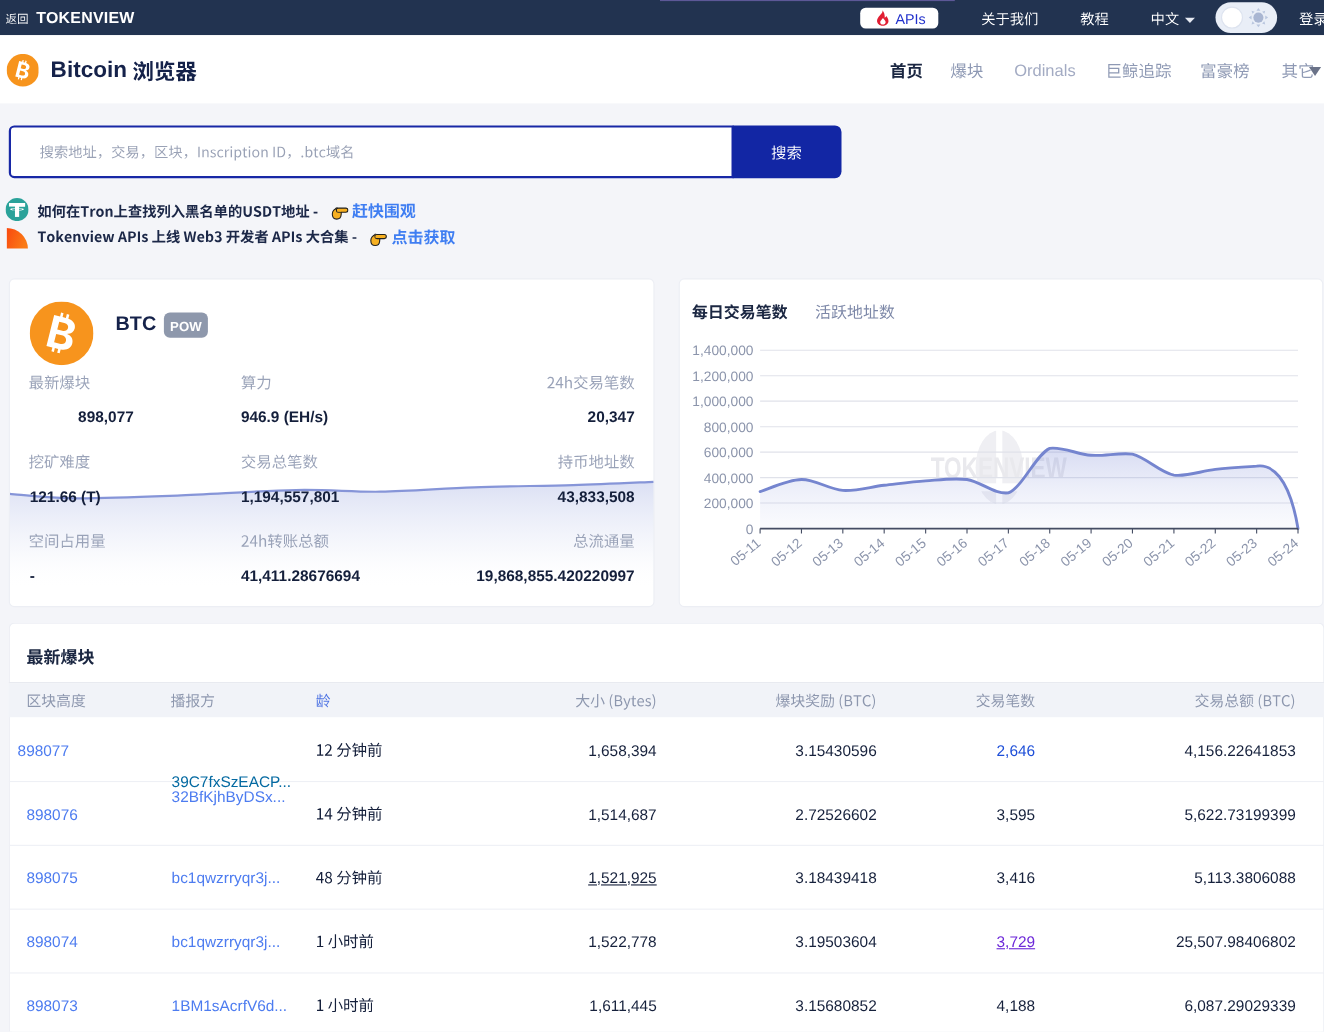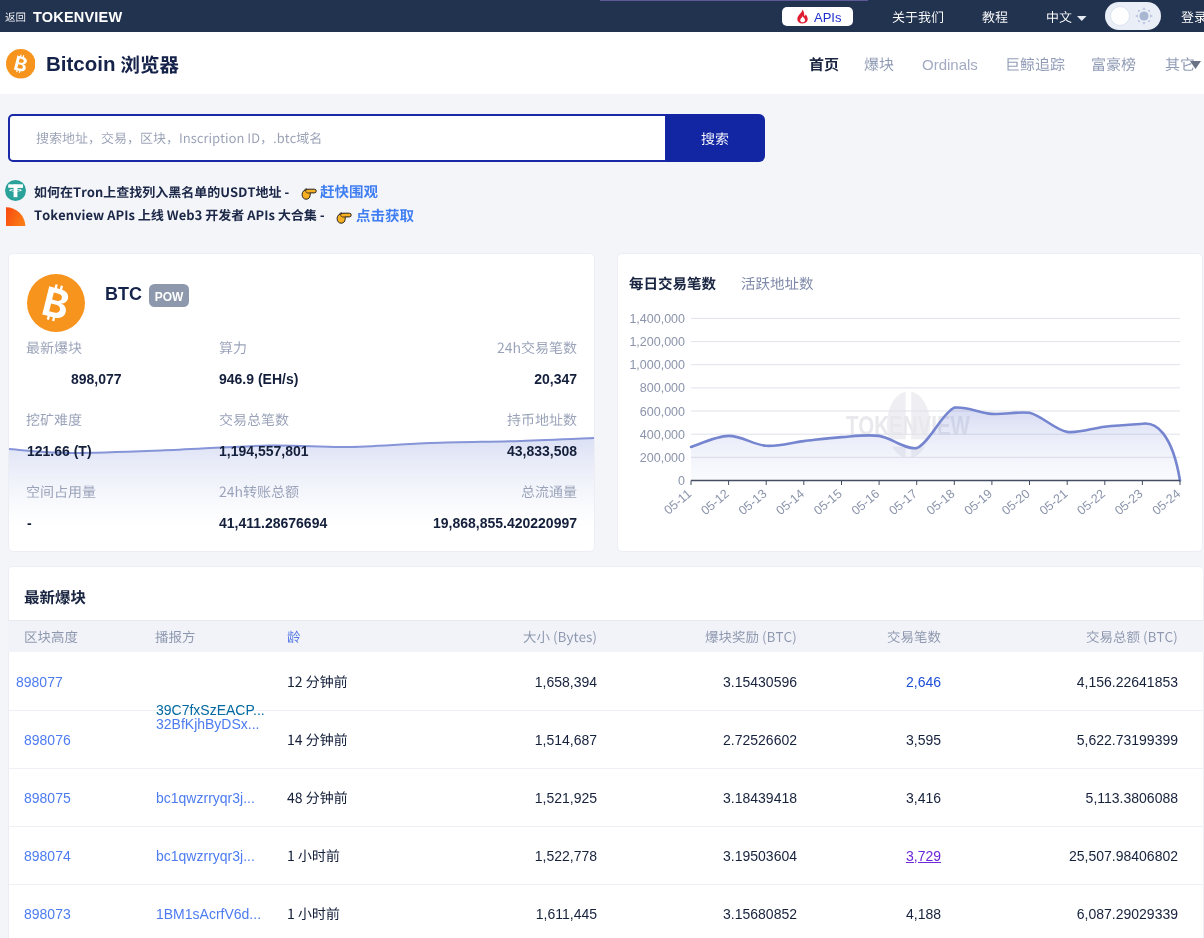--- a/index.html
+++ b/index.html
@@ -293,21 +293,21 @@
 <div style="position:absolute;right:607px;top:732.6px;font:normal 14px 'Liberation Sans', sans-serif;color:#16213c;white-space:nowrap;line-height:14px;">1,514,687</div>
 <div style="position:absolute;right:407px;top:732.6px;font:normal 14px 'Liberation Sans', sans-serif;color:#16213c;white-space:nowrap;line-height:14px;">2.72526602</div>
 <div style="position:absolute;right:263px;top:732.6px;font:normal 14px 'Liberation Sans', sans-serif;color:#16213c;white-space:nowrap;line-height:14px;">3,595</div>
 <div style="position:absolute;right:26px;top:732.6px;font:normal 14px 'Liberation Sans', sans-serif;color:#16213c;white-space:nowrap;line-height:14px;">5,622.73199399</div>
 <div style="position:absolute;left:8px;top:768px;width:1196px;height:1px;background:#eef0f5"></div>
 <div style="position:absolute;left:24px;top:790.6px;font:normal 14px 'Liberation Sans', sans-serif;color:#4d7cf0;white-space:nowrap;line-height:14px;">898075</div>
 <div style="position:absolute;left:156px;top:790.6px;font:normal 14px 'Liberation Sans', sans-serif;color:#4d7cf0;white-space:nowrap;line-height:14px;">bc1qwzrryqr3j...</div>
 <svg style="position:absolute;overflow:visible;left:287.0px;top:802.5px;" width="1" height="1">
     <path d="M4.8 0H6V-2.8H7.3V-3.9H6V-10.3H4.5L0.3 -3.7V-2.8H4.8ZM4.8 -3.9H1.6L3.9 -7.4C4.2 -7.9 4.5 -8.4 4.8 -8.9H4.8C4.8 -8.3 4.8 -7.5 4.8 -7Z M11.7 0.2C13.6 0.2 14.9 -1 14.9 -2.5C14.9 -3.9 14.1 -4.6 13.2 -5.2V-5.2C13.8 -5.7 14.5 -6.6 14.5 -7.7C14.5 -9.3 13.5 -10.4 11.7 -10.4C10.1 -10.4 8.9 -9.4 8.9 -7.8C8.9 -6.7 9.5 -6 10.3 -5.4V-5.4C9.4 -4.9 8.4 -3.9 8.4 -2.5C8.4 -1 9.8 0.2 11.7 0.2ZM12.4 -5.6C11.2 -6 10.1 -6.6 10.1 -7.8C10.1 -8.8 10.8 -9.5 11.7 -9.5C12.8 -9.5 13.4 -8.7 13.4 -7.6C13.4 -6.9 13.1 -6.2 12.4 -5.6ZM11.7 -0.8C10.5 -0.8 9.5 -1.6 9.5 -2.7C9.5 -3.6 10.1 -4.5 11 -5C12.4 -4.4 13.7 -3.9 13.7 -2.5C13.7 -1.5 12.9 -0.8 11.7 -0.8Z M28.1 -11.5 27.1 -11.1C28.1 -9 29.8 -6.8 31.3 -5.5C31.5 -5.8 31.9 -6.2 32.1 -6.4C30.7 -7.5 29 -9.6 28.1 -11.5ZM23.2 -11.5C22.4 -9.3 21 -7.4 19.3 -6.2C19.5 -6 20 -5.6 20.2 -5.4C20.6 -5.7 20.9 -6 21.3 -6.4V-5.4H24C23.7 -3.1 22.9 -0.8 19.6 0.3C19.8 0.5 20.1 0.9 20.2 1.2C23.8 -0.1 24.7 -2.7 25.1 -5.4H28.9C28.8 -1.9 28.5 -0.6 28.2 -0.2C28.1 -0.1 27.9 -0 27.6 -0C27.3 -0 26.4 -0 25.5 -0.1C25.7 0.2 25.8 0.6 25.8 0.9C26.7 1 27.6 1 28.1 1C28.5 0.9 28.9 0.8 29.1 0.5C29.6 -0.1 29.8 -1.7 30 -6C30 -6.1 30 -6.5 30 -6.5H21.4C22.6 -7.7 23.6 -9.4 24.3 -11.2Z M41.8 -7.8V-4.5H39.9V-7.8ZM42.9 -7.8H44.8V-4.5H42.9ZM41.8 -11.7V-8.8H38.9V-2.6H39.9V-3.4H41.8V1.1H42.9V-3.4H44.8V-2.7H45.8V-8.8H42.9V-11.7ZM35.2 -11.7C34.8 -10.4 34 -9.2 33.2 -8.3C33.3 -8.1 33.6 -7.6 33.7 -7.4C34.2 -7.9 34.7 -8.5 35.1 -9.2H38.5V-10.2H35.6C35.8 -10.6 36 -11 36.1 -11.5ZM33.5 -4.8V-3.9H35.5V-1C35.5 -0.4 35.1 0.1 34.8 0.2C35 0.4 35.3 0.8 35.4 1C35.6 0.8 36 0.6 38.7 -0.8C38.6 -1.1 38.5 -1.5 38.5 -1.7L36.6 -0.8V-3.9H38.5V-4.8H36.6V-6.7H38.2V-7.7H34.2V-6.7H35.5V-4.8Z M55.1 -7.2V-1.5H56.1V-7.2ZM58 -7.6V-0.2C58 0 57.9 0.1 57.7 0.1C57.4 0.1 56.7 0.1 55.8 0.1C56 0.3 56.2 0.8 56.2 1.1C57.3 1.1 58 1.1 58.4 0.9C58.9 0.7 59 0.4 59 -0.2V-7.6ZM56.8 -11.8C56.5 -11.1 56 -10.2 55.5 -9.5H51.3L52 -9.8C51.7 -10.4 51.1 -11.2 50.6 -11.8L49.6 -11.4C50.1 -10.8 50.6 -10.1 50.9 -9.5H47.4V-8.6H59.9V-9.5H56.7C57.1 -10.1 57.5 -10.8 57.9 -11.5ZM52.4 -4.2V-2.8H49.3V-4.2ZM52.4 -5H49.3V-6.4H52.4ZM48.3 -7.3V1.1H49.3V-2H52.4V-0.1C52.4 0.1 52.3 0.1 52.2 0.1C52 0.2 51.3 0.2 50.6 0.1C50.8 0.4 50.9 0.8 51 1.1C51.9 1.1 52.5 1.1 52.9 0.9C53.3 0.7 53.4 0.4 53.4 -0.1V-7.3Z" fill="#16213c"></path>
   </svg>
-<div style="position:absolute;right:607px;top:790.6px;font:normal 14px 'Liberation Sans', sans-serif;color:#16213c;white-space:nowrap;line-height:14px;">1,521,925</div>
+<div style="position:absolute;right:607px;top:790.6px;font:normal 14px 'Liberation Sans', sans-serif;color:#16213c;white-space:nowrap;line-height:14px;text-decoration:underline;">1,521,925</div>
 <div style="position:absolute;right:407px;top:790.6px;font:normal 14px 'Liberation Sans', sans-serif;color:#16213c;white-space:nowrap;line-height:14px;">3.18439418</div>
 <div style="position:absolute;right:263px;top:790.6px;font:normal 14px 'Liberation Sans', sans-serif;color:#16213c;white-space:nowrap;line-height:14px;">3,416</div>
 <div style="position:absolute;right:26px;top:790.6px;font:normal 14px 'Liberation Sans', sans-serif;color:#16213c;white-space:nowrap;line-height:14px;">5,113.3806088</div>
 <div style="position:absolute;left:8px;top:826px;width:1196px;height:1px;background:#eef0f5"></div>
 <div style="position:absolute;left:24px;top:848.6px;font:normal 14px 'Liberation Sans', sans-serif;color:#4d7cf0;white-space:nowrap;line-height:14px;">898074</div>
 <div style="position:absolute;left:156px;top:848.6px;font:normal 14px 'Liberation Sans', sans-serif;color:#4d7cf0;white-space:nowrap;line-height:14px;">bc1qwzrryqr3j...</div>
 <svg style="position:absolute;overflow:visible;left:287.0px;top:860.5px;" width="1" height="1">
     <path d="M1.2 0H6.9V-1.1H4.8V-10.3H3.8C3.3 -9.9 2.6 -9.7 1.7 -9.5V-8.7H3.5V-1.1H1.2Z M17.4 -11.6V-0.3C17.4 -0.1 17.3 0 17 0C16.7 0.1 15.7 0.1 14.7 0C14.9 0.3 15.1 0.8 15.1 1.1C16.4 1.1 17.3 1.1 17.8 0.9C18.3 0.8 18.5 0.4 18.5 -0.3V-11.6ZM20.8 -8C22 -6 23.1 -3.4 23.4 -1.7L24.6 -2.2C24.2 -3.8 23 -6.4 21.8 -8.4ZM13.7 -8.3C13.4 -6.4 12.6 -4 11.4 -2.5C11.6 -2.4 12.1 -2.1 12.3 -1.9C13.6 -3.5 14.4 -6 14.9 -8.1Z M31.5 -6.3C32.3 -5.2 33.2 -3.8 33.7 -2.9L34.6 -3.4C34.1 -4.3 33.2 -5.7 32.4 -6.8ZM29.4 -5.6V-2.4H27V-5.6ZM29.4 -6.6H27V-9.6H29.4ZM26 -10.6V-0.4H27V-1.5H30.4V-10.6ZM35.6 -11.7V-9H31.1V-7.9H35.6V-0.5C35.6 -0.2 35.5 -0.1 35.2 -0.1C34.9 -0.1 33.9 -0.1 32.8 -0.1C32.9 0.2 33.1 0.7 33.2 1C34.6 1 35.5 1 36 0.8C36.5 0.6 36.7 0.3 36.7 -0.5V-7.9H38.4V-9H36.7V-11.7Z M47.4 -7.2V-1.5H48.3V-7.2ZM50.2 -7.6V-0.2C50.2 0 50.1 0.1 49.9 0.1C49.7 0.1 48.9 0.1 48.1 0.1C48.2 0.3 48.4 0.8 48.4 1.1C49.5 1.1 50.2 1.1 50.7 0.9C51.1 0.7 51.2 0.4 51.2 -0.2V-7.6ZM49 -11.8C48.7 -11.1 48.2 -10.2 47.7 -9.5H43.5L44.2 -9.8C43.9 -10.4 43.3 -11.2 42.8 -11.8L41.8 -11.4C42.3 -10.8 42.8 -10.1 43.1 -9.5H39.6V-8.6H52.2V-9.5H48.9C49.3 -10.1 49.8 -10.8 50.1 -11.5ZM44.6 -4.2V-2.8H41.5V-4.2ZM44.6 -5H41.5V-6.4H44.6ZM40.5 -7.3V1.1H41.5V-2H44.6V-0.1C44.6 0.1 44.6 0.1 44.4 0.1C44.2 0.2 43.6 0.2 42.8 0.1C43 0.4 43.1 0.8 43.2 1.1C44.1 1.1 44.8 1.1 45.1 0.9C45.5 0.7 45.7 0.4 45.7 -0.1V-7.3Z" fill="#16213c"></path>
   </svg>
 <div style="position:absolute;right:607px;top:848.6px;font:normal 14px 'Liberation Sans', sans-serif;color:#16213c;white-space:nowrap;line-height:14px;">1,522,778</div>

